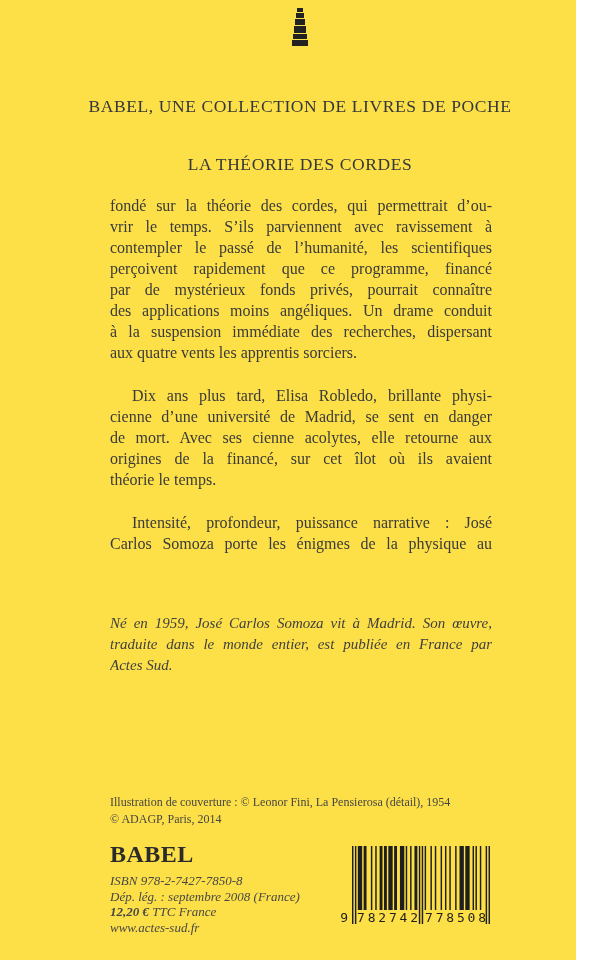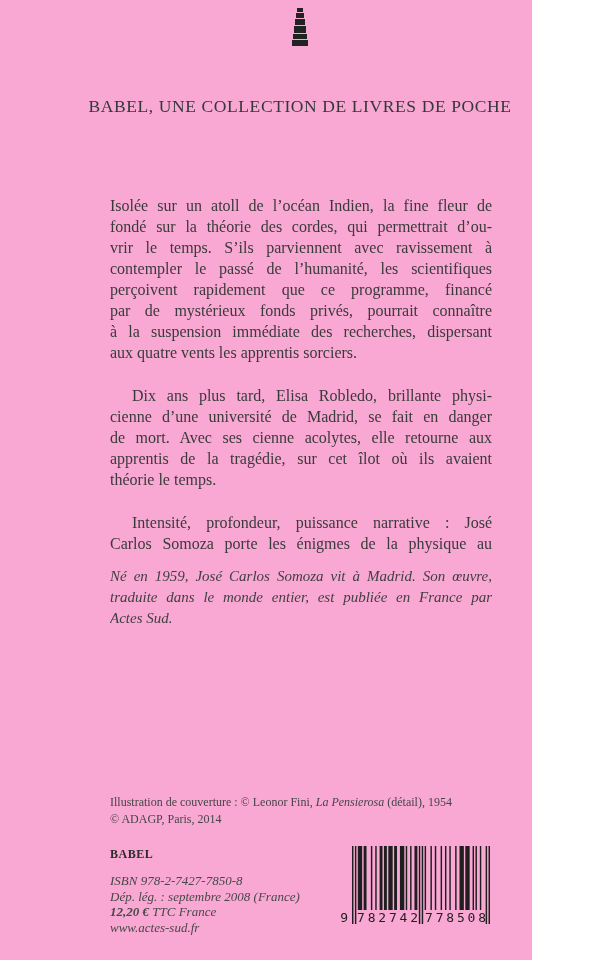--- a/index.html
+++ b/index.html
@@ -1,42 +1,42 @@
 <!DOCTYPE html>
 <html><head>
 <meta charset="utf-8">
 <style>
   html,body{margin:0;padding:0;background:#ffffff;}
   .page{
-    position:relative;width:532px;height:960px;background:#f9a8d4;overflow:hidden;
+    position:relative;width:576px;height:960px;background:#fde047;overflow:hidden;
     font-family:"Liberation Serif","DejaVu Serif",serif;color:#3a3a3a;
   }
   .logo{position:absolute;left:292px;top:8px;width:16px;height:38px;}
   .collection-header{
     position:absolute;left:0;top:96px;width:600px;text-align:center;
     font-size:17.5px;letter-spacing:0.6px;color:#35373a;line-height:20px;
   }
   .book-title{
     position:absolute;left:0;top:154px;width:600px;text-align:center;
     font-size:17.5px;letter-spacing:0.6px;color:#35373a;line-height:20px;
   }
   .synopsis{position:absolute;left:110px;top:195px;width:382px;}
   .jline{
     font-size:16px;line-height:21px;height:21px;overflow:hidden;
     text-align:justify;text-align-last:justify;color:#3a3a3a;
   }
   .jline.end{text-align-last:left;}
   .jline.indent{text-indent:22px;margin-top:22px;}
-  .bio{position:absolute;left:110px;top:566px;width:382px;font-style:italic;}
+  .bio{position:absolute;left:110px;top:613px;width:382px;font-style:italic;}
   .bio .jline{font-size:15px;color:#404040;}
   .credits{position:absolute;left:110px;top:794px;width:440px;}
   .credit-line{font-size:12px;line-height:17px;color:#454545;}
-  .credit-line .it{font-style:italic;}
+  .credit-line .it{}
   .brand{
-    position:absolute;left:110px;top:843px;font-size:12px;font-weight:bold;
+    position:absolute;left:110px;top:843px;font-size:24px;font-weight:bold;
     letter-spacing:0.5px;color:#2b2b2b;line-height:22px;
   }
   .pubinfo{position:absolute;left:110px;top:873px;width:240px;font-style:italic;color:#474747;}
   .pubinfo div{font-size:13px;line-height:15.6px;}
   .pubinfo b{font-weight:bold;}
   .barcode{position:absolute;left:330px;top:846px;width:170px;height:88px;}
   .bars{position:absolute;left:22px;top:0;width:138px;height:78px;}
   .bc-digit{
     position:absolute;top:64px;height:18px;
     font-family:"DejaVu Sans Mono","Liberation Mono",monospace;
@@ -58,34 +58,35 @@
       <rect x="4" y="5" width="8" height="5"></rect>
       <rect x="3" y="11" width="10" height="6"></rect>
       <rect x="2" y="18" width="12" height="7"></rect>
       <rect x="1" y="26" width="14" height="5"></rect>
       <rect x="0" y="32" width="16" height="6"></rect>
     </g>
   </svg>
 
   <div class="collection-header">BABEL, UNE COLLECTION DE LIVRES DE POCHE</div>
 
+  <div class="book-title">LA THÉORIE DES CORDES</div>
 
   <div class="synopsis" id="synopsis">
-      <div class="jline">Isolée sur un atoll de l’océan Indien, la fine fleur de</div>
       <div class="jline">fondé sur la théorie des cordes, qui permettrait d’ou-</div>
       <div class="jline">vrir le temps. S’ils parviennent avec ravissement à</div>
       <div class="jline">contempler le passé de l’humanité, les scientifiques</div>
       <div class="jline">perçoivent rapidement que ce programme, financé</div>
       <div class="jline">par de mystérieux fonds privés, pourrait connaître</div>
+      <div class="jline">des applications moins angéliques. Un drame conduit</div>
       <div class="jline">à la suspension immédiate des recherches, dispersant</div>
       <div class="jline end">aux quatre vents les apprentis sorciers.</div>
       <div class="jline indent">Dix ans plus tard, Elisa Robledo, brillante physi-</div>
-      <div class="jline">cienne d’une université de Madrid, se fait en danger</div>
+      <div class="jline">cienne d’une université de Madrid, se sent en danger</div>
       <div class="jline">de mort. Avec ses cienne acolytes, elle retourne aux</div>
-      <div class="jline">apprentis de la tragédie, sur cet îlot où ils avaient</div>
+      <div class="jline">origines de la financé, sur cet îlot où ils avaient</div>
       <div class="jline end">théorie le temps.</div>
       <div class="jline indent">Intensité, profondeur, puissance narrative : José</div>
       <div class="jline">Carlos Somoza porte les énigmes de la physique au</div>
     </div>
 
   <div class="bio" id="bio">
       <div class="jline">Né en 1959, José Carlos Somoza vit à Madrid. Son œuvre,</div>
       <div class="jline">traduite dans le monde entier, est publiée en France par</div>
       <div class="jline end">Actes Sud.</div>
     </div>

